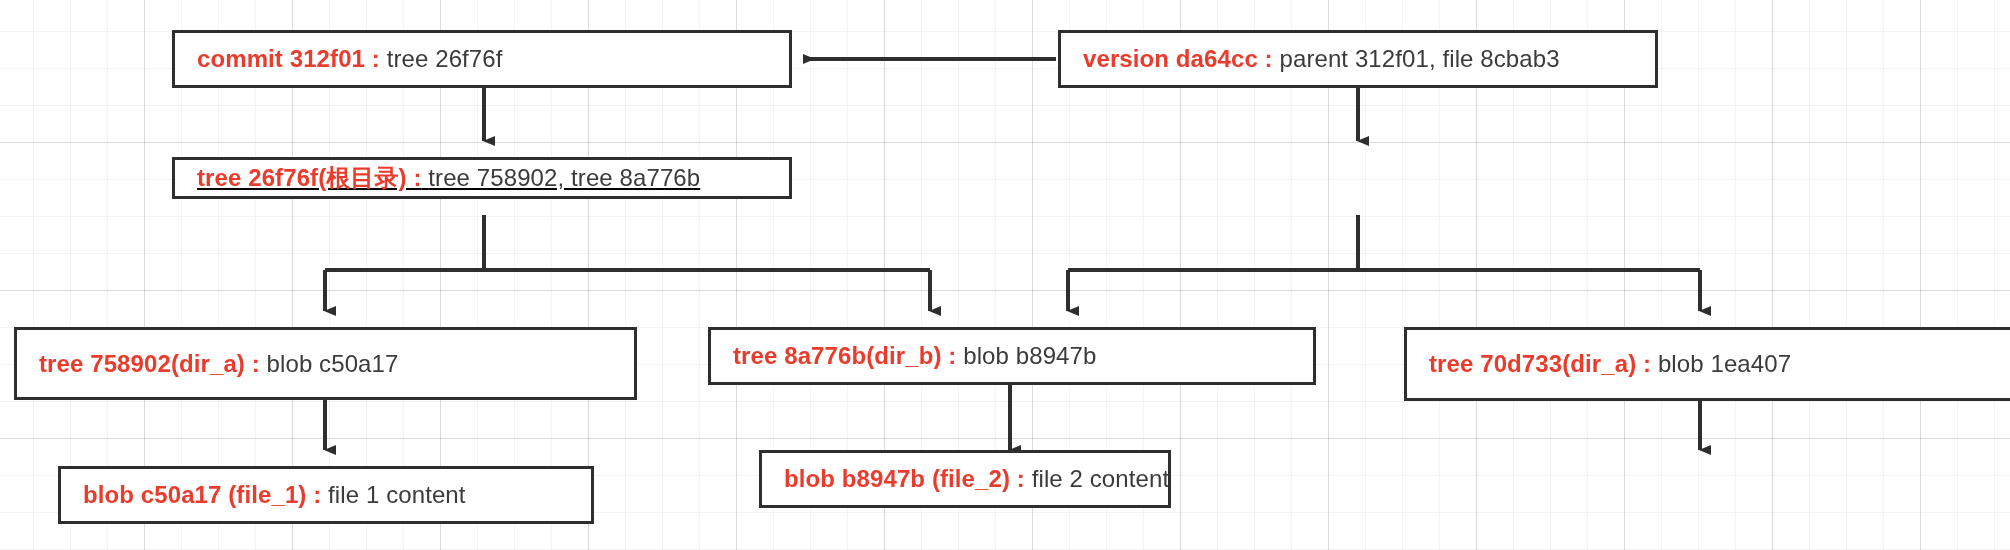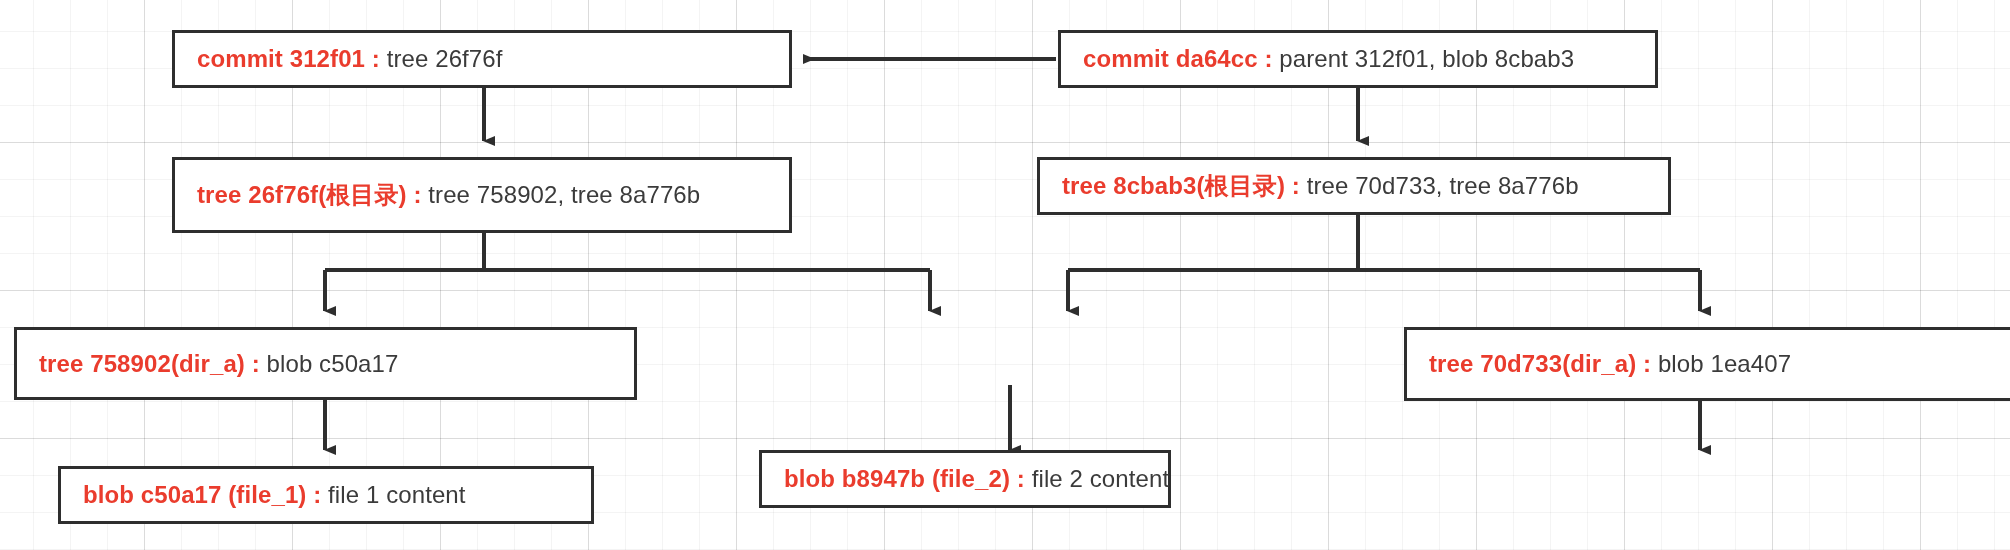--- a/index.html
+++ b/index.html
@@ -86,46 +86,46 @@
 
   <div class="node" style="left:172px;top:30px;width:620px;height:58px;">
     <div class="txt">
       <span class="k">commit 312f01 :</span>
       <span class="v">tree 26f76f</span>
     </div>
   </div>
 
   <div class="node" style="left:1058px;top:30px;width:600px;height:58px;">
     <div class="txt">
-      <span class="k">commit da64cc :</span>
-      <span class="v">parent 312f01,  blob 8cbab3</span>
+      <span class="k">version da64cc :</span>
+      <span class="v">parent 312f01,  file 8cbab3</span>
     </div>
   </div>
 
-  <div class="node" style="left:172px;top:157px;width:620px;height:76px;">
+  <div class="node" style="left:172px;top:157px;width:620px;height:42px;text-decoration:underline;">
     <div class="txt">
       <span class="k">tree 26f76f(根目录) :</span>
       <span class="v">tree 758902,  tree 8a776b</span>
     </div>
   </div>
 
-  <div class="node" style="left:1037px;top:157px;width:634px;height:58px;">
-    <div class="txt">
-      <span class="k">tree 8cbab3(根目录) :</span>
-      <span class="v">tree 70d733,  tree 8a776b</span>
-    </div>
-  </div>
 
   <div class="node" style="left:14px;top:327px;width:623px;height:73px;">
     <div class="txt">
       <span class="k">tree 758902(dir_a) :</span>
       <span class="v">blob c50a17</span>
     </div>
   </div>
 
+  <div class="node" style="left:708px;top:327px;width:608px;height:58px;">
+    <div class="txt">
+      <span class="k">tree 8a776b(dir_b) :</span>
+      <span class="v">blob b8947b</span>
+    </div>
+  </div>
 
   <div class="node" style="left:1404px;top:327px;width:625px;height:74px;">
     <div class="txt">
       <span class="k">tree 70d733(dir_a) :</span>
       <span class="v">blob 1ea407</span>
     </div>
   </div>
 
   <div class="node" style="left:58px;top:466px;width:536px;height:58px;">
     <div class="txt">

